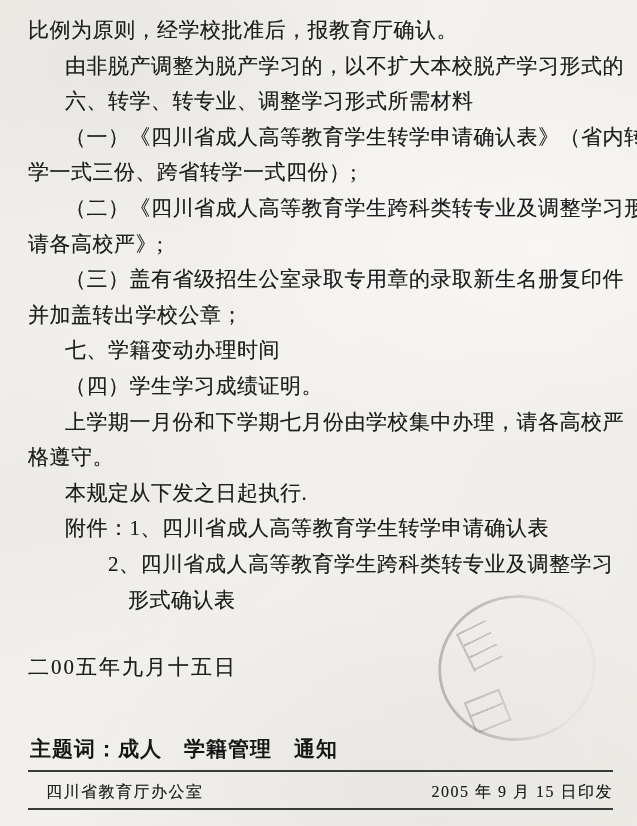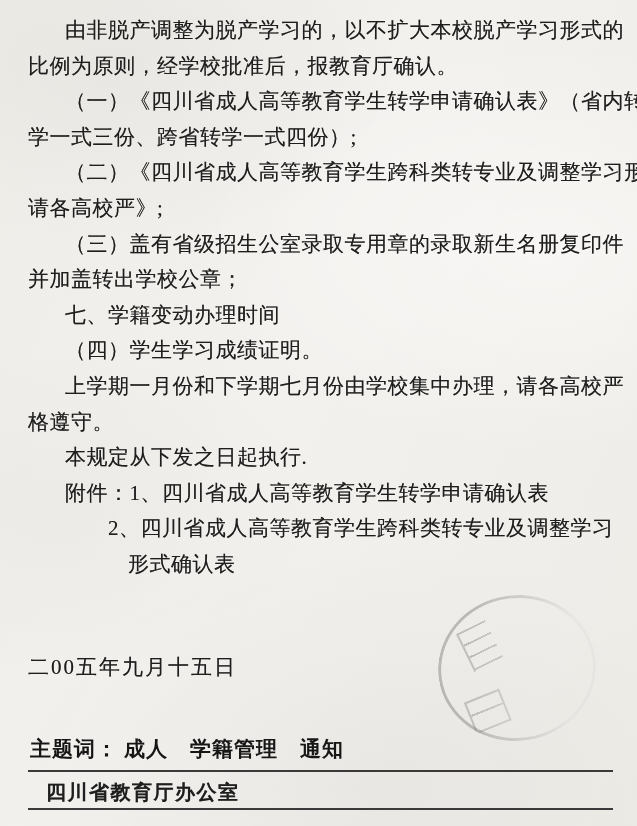--- a/index.html
+++ b/index.html
@@ -56,45 +56,45 @@
     opacity:0.30;transform:rotate(-14deg);
     border:2px solid #555;
     background:linear-gradient(to bottom,transparent 12px,#555 12px,#555 14px,transparent 14px);
   }
   .subject-line{
     position:absolute;left:30px;top:735px;
     font-family:"Liberation Sans","DejaVu Sans",sans-serif;
     font-weight:bold;font-size:21px;letter-spacing:1px;color:#161616;
     white-space:nowrap;
   }
-  .subject-terms{margin-left:6px;}
+  .subject-terms{}
   .rule{
     position:absolute;left:28px;right:24px;height:2px;
     background:#3a3a3a;
   }
   .rule1{top:770px;}
   .rule2{top:808px;}
   .colophon-row{
     position:absolute;left:28px;right:24px;top:777px;
     display:flex;justify-content:space-between;align-items:center;
-    font-size:20px;line-height:30px;letter-spacing:1.5px;
+    font-size:16px;line-height:30px;letter-spacing:1.5px;
     text-shadow:0 0 0.6px rgba(30,30,30,0.5);
     white-space:nowrap;
-    font-weight:bold;
   }
   .issuer{padding-left:18px;}
 </style>
 </head>
 <body>
 
 <div class="page">
 
   <div class="doc-body" id="doc-body">
+      <div class="line ind-none">比例为原则，经学校批准后，报教育厅确认。</div>
       <div class="line ind-first">由非脱产调整为脱产学习的，以不扩大本校脱产学习形式的</div>
-      <div class="line ind-none">比例为原则，经学校批准后，报教育厅确认。</div>
+      <div class="line ind-first">六、转学、转专业、调整学习形式所需材料</div>
       <div class="line ind-first">（一）《四川省成人高等教育学生转学申请确认表》（省内转</div>
       <div class="line ind-none">学一式三份、跨省转学一式四份）;</div>
       <div class="line ind-first">（二）《四川省成人高等教育学生跨科类转专业及调整学习形</div>
       <div class="line ind-none">请各高校严》;</div>
       <div class="line ind-first">（三）盖有省级招生公室录取专用章的录取新生名册复印件</div>
       <div class="line ind-none">并加盖转出学校公章；</div>
       <div class="line ind-first">七、学籍变动办理时间</div>
       <div class="line ind-first">（四）学生学习成绩证明。</div>
       <div class="line ind-first">上学期一月份和下学期七月份由学校集中办理，请各高校严</div>
       <div class="line ind-none">格遵守。</div>
@@ -112,17 +112,18 @@
   <div class="date-line">二00五年九月十五日</div>
 
   <div class="subject-line">
     <span>主题词：</span><span class="subject-terms">成人　学籍管理　通知</span>
   </div>
 
   <div class="rule rule1"></div>
 
   <div class="colophon-row">
     <span class="issuer">四川省教育厅办公室</span>
+    <span>2005 年 9 月 15 日印发</span>
   </div>
 
   <div class="rule rule2"></div>
 
 </div>
 
 </body></html>

